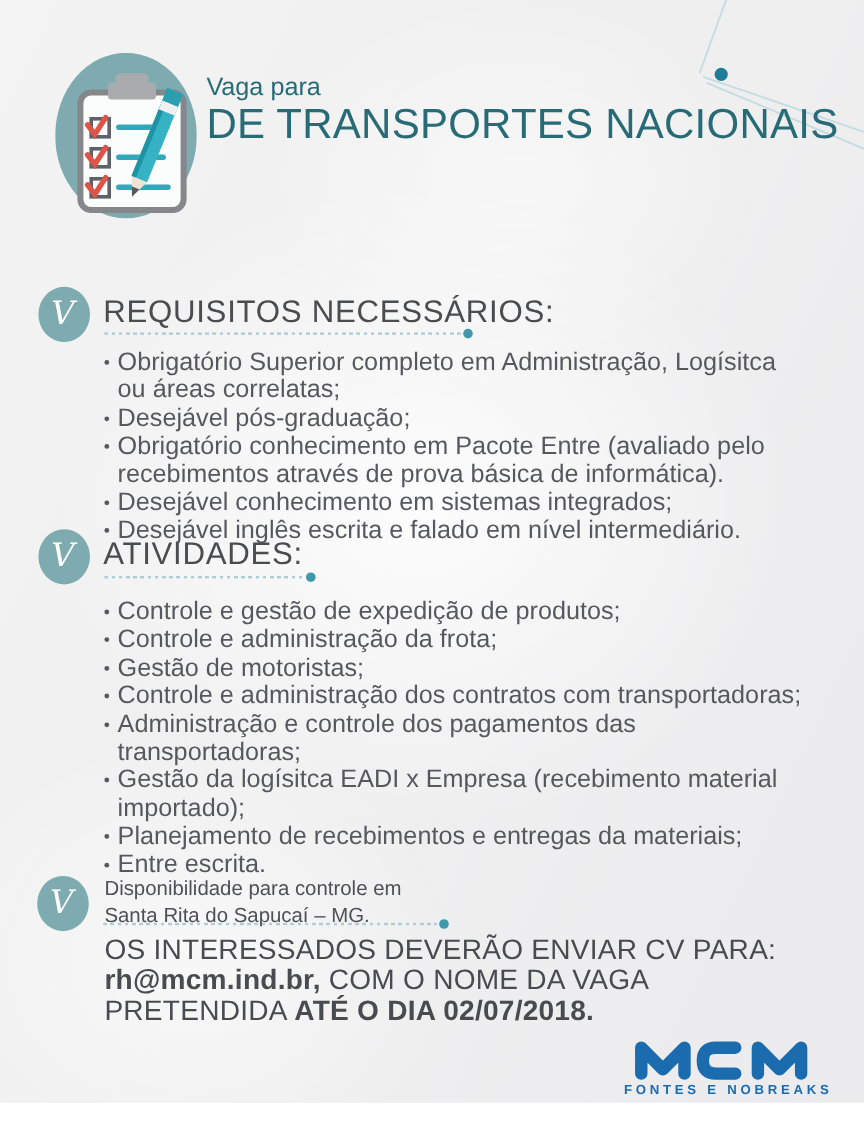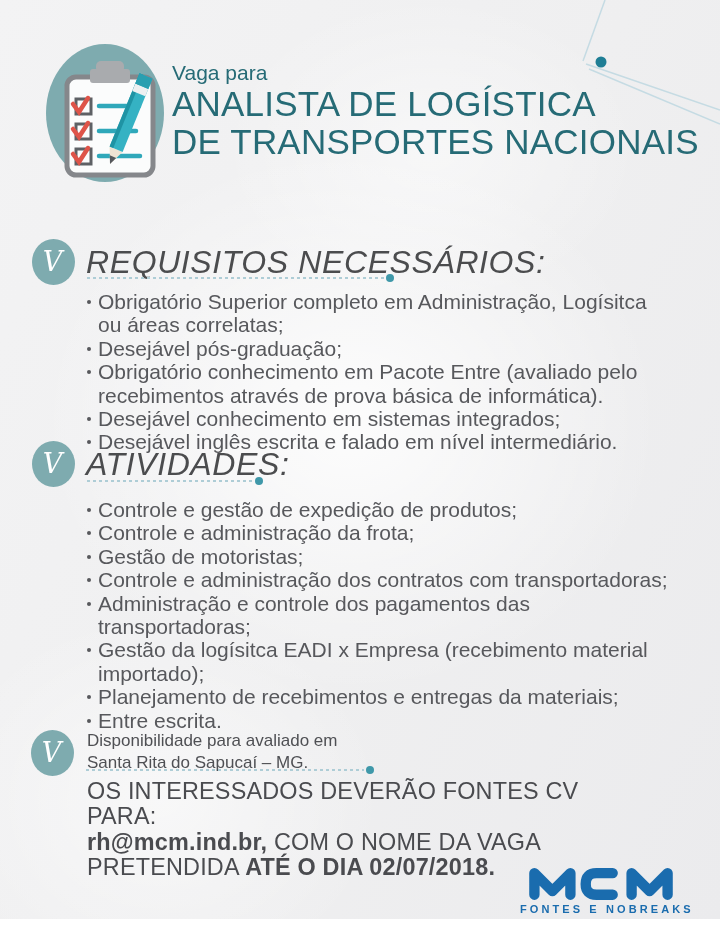--- a/index.html
+++ b/index.html
@@ -28,21 +28,21 @@
     position:absolute; width:43px; height:46px; border-radius:50%;
     background:#7eabaf; display:flex; align-items:center; justify-content:center;
   }
   .v-badge .glyph {
     font-family:"DejaVu Serif", serif; font-style:italic;
     color:#ffffff; font-size:27px; line-height:1; transform:translate(-1px,-1px);
   }
 
   .sec-heading {
     position:absolute; left:86px; color:#4b4c4e;
-    font-size:32px; font-weight:400; letter-spacing:.6px;font-style:italic;
+    font-size:26px; font-weight:400; letter-spacing:.6px;
   }
 
   .dash {
     position:absolute; height:2px;
     background:repeating-linear-gradient(90deg,#aecdd6 0 3px, transparent 3px 6px);
   }
   .dash .end-dot {
     position:absolute; right:-10px; top:-3px; width:8px; height:8px;
     border-radius:50%; background:#3f98a9;
   }
@@ -125,21 +125,20 @@
       <polygon points="63.6,102.5 76.6,107.9 106.5,34.7 93.5,29.3" fill="#35b2c3"></polygon>
       <polygon points="63.6,102.5 67.3,104 97.2,30.8 93.5,29.3" fill="#1f93a4"></polygon>
       <polygon points="86.3,47 99.3,52.3 102.3,44.9 89.3,39.5" fill="#eef0f1"></polygon>
       <polygon points="89.3,39.5 102.3,44.9 106.5,34.7 93.5,29.3" fill="#2a9fb0"></polygon>
     </svg>
   </div>
 
   <div class="header-text">
     <div class="eyebrow">Vaga para</div>
     <div class="title">
-      <div>ANALISTA DE LOGÍSTICA</div>
       <div>DE TRANSPORTES NACIONAIS</div>
     </div>
   </div>
 
   <div class="v-badge" id="req-badge">
     <span class="glyph">V</span>
   </div>
   <h2 class="sec-heading" id="req-heading">REQUISITOS NECESSÁRIOS:</h2>
   <div class="dash" id="req-dash">
     <span class="end-dot"></span>
@@ -168,29 +167,29 @@
     <li>Administração e controle dos pagamentos das transportadoras;</li>
     <li>Gestão da logísitca EADI x Empresa (recebimento material importado);</li>
     <li>Planejamento de recebimentos e entregas da materiais;</li>
     <li>Entre escrita.</li>
   </ul>
 
   <div class="v-badge" id="loc-badge">
     <span class="glyph">V</span>
   </div>
   <div class="loc-text">
-    <div>Disponibilidade para avaliado em</div>
+    <div>Disponibilidade para controle em</div>
     <div>Santa Rita do Sapucaí – MG.</div>
   </div>
   <div class="dash" id="loc-dash">
     <span class="end-dot"></span>
   </div>
 
   <div class="cta">
-    <div>OS INTERESSADOS DEVERÃO FONTES CV PARA:</div>
+    <div>OS INTERESSADOS DEVERÃO ENVIAR CV PARA:</div>
     <div><b>rh@mcm.ind.br,</b><span> COM O NOME DA VAGA</span></div>
     <div><span>PRETENDIDA </span><b>ATÉ O DIA 02/07/2018.</b></div>
   </div>
 
   <div class="logo">
     <svg viewBox="0 0 162 40">
       <g stroke="#1a6cae" stroke-width="11.5" fill="none" stroke-linecap="round" stroke-linejoin="round">
         <polyline points="7,33 7,9 27,29 47,9 47,33"></polyline>
         <path d="M 94 9 L 76 9 Q 64 9 64 21 Q 64 33 76 33 L 94 33"></path>
         <polyline points="115,33 115,9 135,29 155,9 155,33"></polyline>

